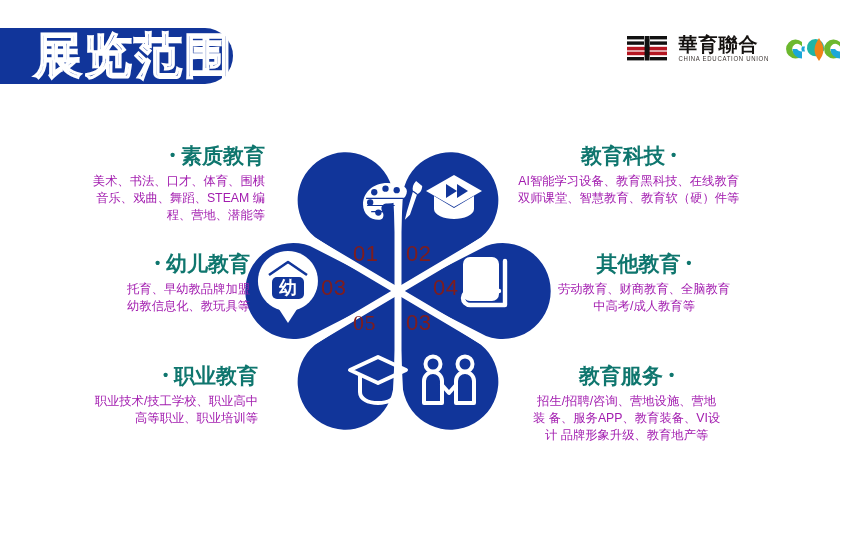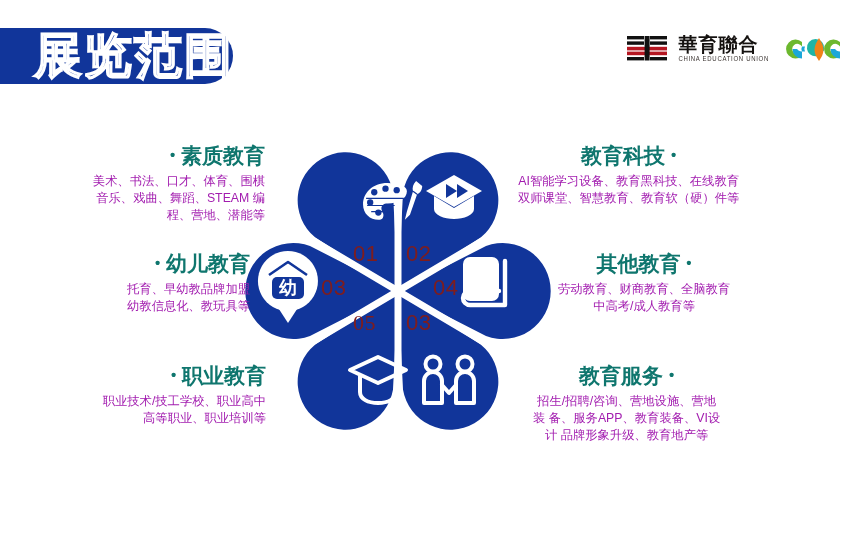--- a/index.html
+++ b/index.html
@@ -126,21 +126,21 @@
     color: #a21caf;
     line-height: 17px;
     white-space: nowrap;
   }
 
   .block.left { text-align: right; }
   .block.right { text-align: center; }
 
   .b-quality  { left: 0px;   top: 142px; width: 265px; }
   .b-early    { left: 0px;   top: 250px; width: 250px; }
-  .b-voc      { left: 8px;   top: 362px; width: 258px; }
+  .b-voc      { left: 0px;   top: 362px; width: 258px; }
 
   .b-tech     { left: 518px; top: 142px; }
   .b-other    { left: 558px; top: 250px; }
   .b-service  { left: 533px; top: 362px; }
 </style>
 </head>
 <body>
 
 <div class="header">
 

